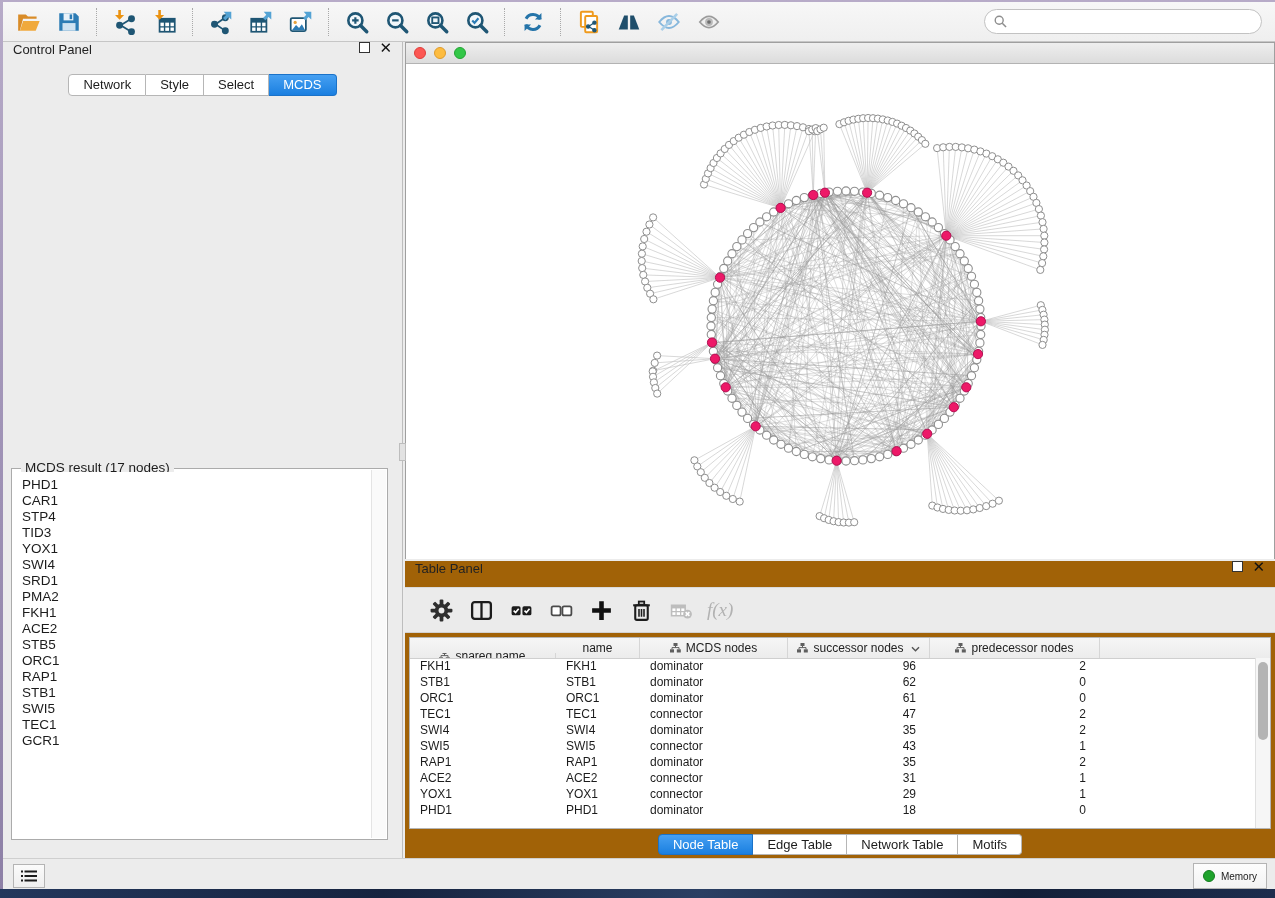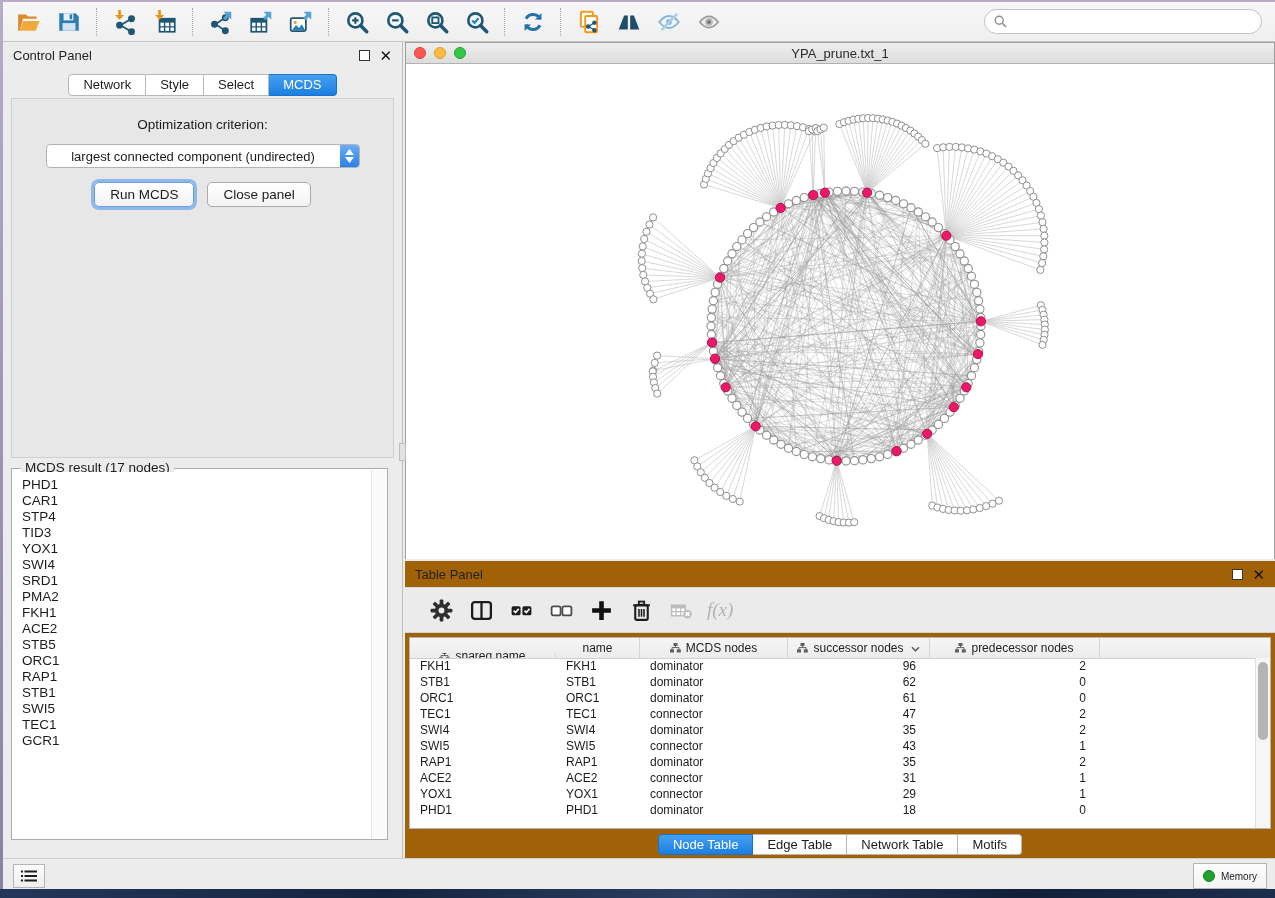--- a/index.html
+++ b/index.html
@@ -22,21 +22,21 @@
   .tbtn svg{width:26px;height:26px;}
   .tsep{width:1px;height:28px;border-left:1px dotted #a9a9a9;margin:0 7px;flex:0 0 auto;}
   .searchbox{margin-left:auto;margin-right:13px;width:278px;height:25px;background:#fff;
     border:1px solid #c2c2c2;border-radius:13px;display:flex;align-items:center;padding:0 9px;box-sizing:border-box;}
   .searchbox svg{width:13px;height:13px;flex:0 0 auto;}
   .searchbox input{border:none;outline:none;flex:1;font-size:13px;margin-left:6px;background:transparent;font-family:inherit;}
 
   
   .control-panel{position:absolute;left:0;top:40px;width:400px;height:816px;background:#ececec;
     border-right:1px solid #bdbdbd;box-sizing:border-box;}
-  .panel-titlebar{height:26px;display:flex;align-items:center;padding:0 10px;}
+  .panel-titlebar{height:26px;display:flex;align-items:flex-start;padding:0 10px;}
   .panel-title{font-size:13px;color:#222;}
   .win-icons{margin-left:auto;display:flex;align-items:center;gap:9px;}
   .float-ic{width:9px;height:9px;border:1.6px solid #333;background:#fff;display:inline-block;}
   .close-ic{font-size:15px;font-weight:bold;color:#111;line-height:9px;}
   .seg-tabs{display:flex;justify-content:center;margin-top:6px;}
   .seg-tab{height:20px;line-height:20px;padding:0 14px;background:#fff;border:1px solid #b6b6b6;
     border-left:none;font-size:13px;color:#1c1c1c;text-align:center;}
   .seg-tab:first-child{border-left:1px solid #b6b6b6;border-radius:4px 0 0 4px;}
   .seg-tab:last-child{border-radius:0 4px 4px 0;}
   .seg-tab.active{background:linear-gradient(#46a0f2,#1a7fe0);border-color:#1a72c8;color:#fff;}
@@ -275,38 +275,20 @@
         <span class="close-ic">✕</span>
       </span>
     </div>
     <div class="seg-tabs">
         <div class="seg-tab">Network</div>
         <div class="seg-tab">Style</div>
         <div class="seg-tab">Select</div>
         <div class="seg-tab active">MCDS</div>
       </div>
 
-    <div class="mcds-content">
-      <div class="opt-label">Optimization criterion:</div>
-      <div class="dropdown">
-        <span class="dropdown-value">largest connected component (undirected)</span>
-        <span class="dropdown-stepper">
-          <svg viewBox="0 0 9 6">
-              <path d="M4.5 0L9 6H0z" fill="#fff"></path>
-            </svg>
-          <svg viewBox="0 0 9 6">
-              <path d="M4.5 6L0 0h9z" fill="#fff"></path>
-            </svg>
-        </span>
-      </div>
-      <div class="btn-row">
-        <div class="push-btn focused">Run MCDS</div>
-        <div class="push-btn">Close panel</div>
-      </div>
-    </div>
 
     <div class="groupbox">
       <span class="groupbox-legend">MCDS result (17 nodes)</span>
       <div class="mcds-list">
           <div class="mcds-item">PHD1</div>
           <div class="mcds-item">CAR1</div>
           <div class="mcds-item">STP4</div>
           <div class="mcds-item">TID3</div>
           <div class="mcds-item">YOX1</div>
           <div class="mcds-item">SWI4</div>
@@ -326,21 +308,20 @@
     </div>
   </div>
 
   <div class="net-window">
     <div class="net-titlebar">
       <div class="traffic">
         <span class="light red"></span>
         <span class="light yellow"></span>
         <span class="light green"></span>
       </div>
-      <span class="net-title">YPA_prune.txt_1</span>
     </div>
     <svg class="net-canvas" viewBox="0 0 868 495">
         <line x1="374.6" y1="143.9" x2="565.5" y2="212.3" stroke="#9a9a9a" stroke-width="0.7" opacity="0.45"></line>
         <line x1="374.6" y1="143.9" x2="572.6" y2="287.3" stroke="#9a9a9a" stroke-width="0.7" opacity="0.45"></line>
         <line x1="374.6" y1="143.9" x2="390.3" y2="387.5" stroke="#9a9a9a" stroke-width="0.7" opacity="0.45"></line>
         <line x1="374.6" y1="143.9" x2="306.1" y2="278.9" stroke="#9a9a9a" stroke-width="0.7" opacity="0.45"></line>
         <line x1="374.6" y1="143.9" x2="330.8" y2="182.6" stroke="#9a9a9a" stroke-width="0.7" opacity="0.45"></line>
         <line x1="374.6" y1="143.9" x2="309.2" y2="228.4" stroke="#9a9a9a" stroke-width="0.7" opacity="0.45"></line>
         <line x1="374.6" y1="143.9" x2="456.9" y2="128.1" stroke="#9a9a9a" stroke-width="0.7" opacity="0.45"></line>
         <line x1="374.6" y1="143.9" x2="311.6" y2="303.7" stroke="#9a9a9a" stroke-width="0.7" opacity="0.45"></line>

